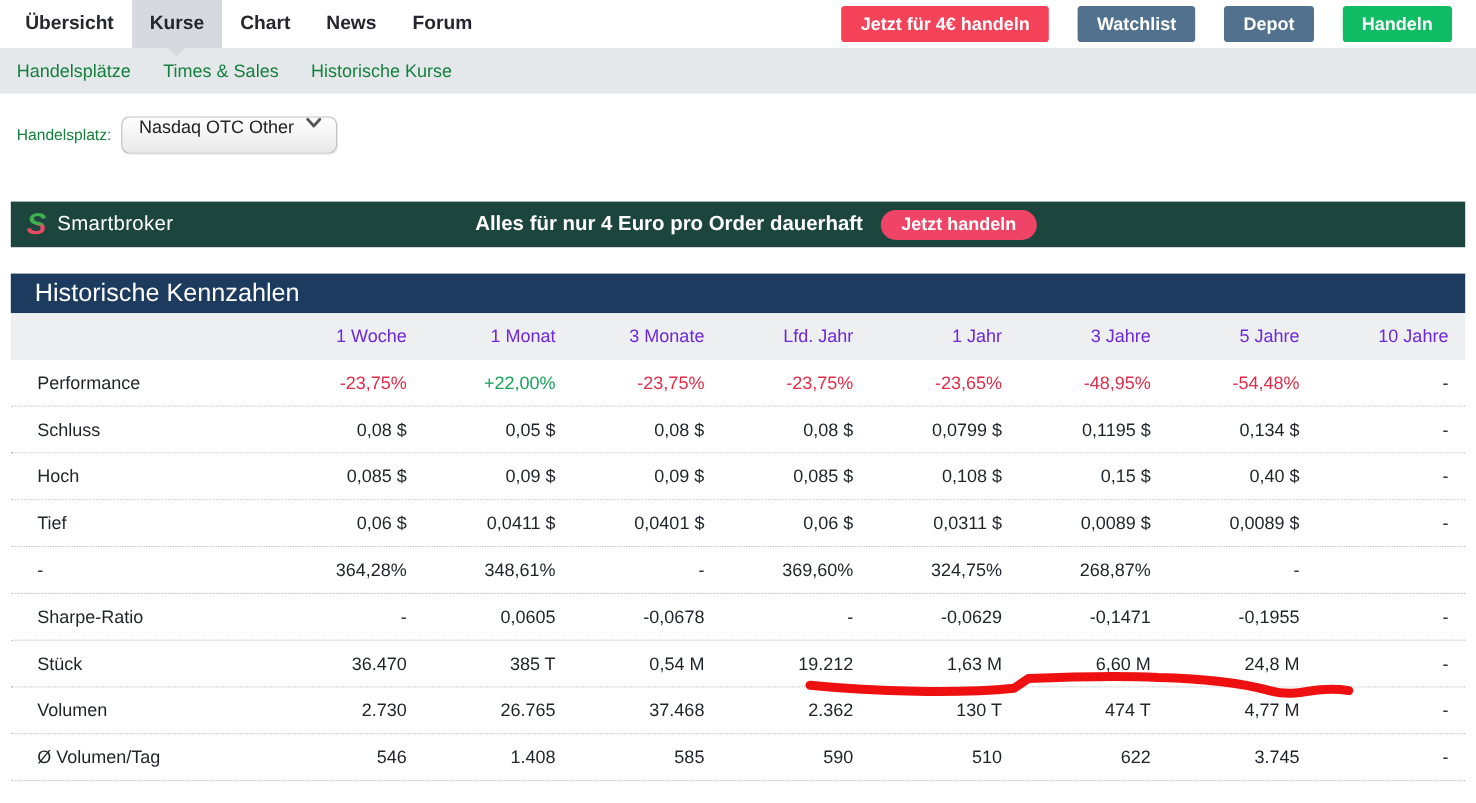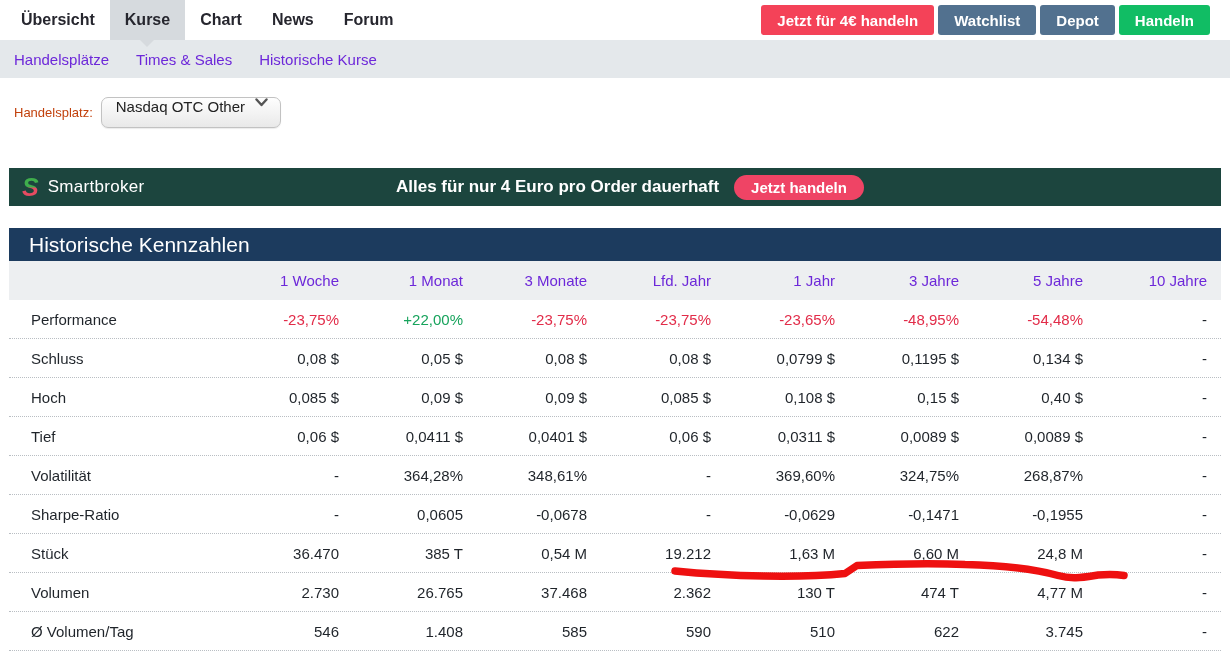--- a/index.html
+++ b/index.html
@@ -24,43 +24,43 @@
   }
   .tab.active { background: #d6dade; }
   .tab.active::after {
     content: ""; position: absolute; left: 50%; top: 100%;
     transform: translateX(-50%);
     border: 7px solid transparent; border-top-color: #d6dade;
     z-index: 3;
   }
   #navbtns {
     margin-left: auto; display: flex; align-items: center;
-    gap: 4px; padding-right: 20px;
+    gap: 24px; padding-right: 20px;
   }
   .navbtn {
     height: 30px; display: flex; align-items: center;
     padding: 0 16px; border-radius: 3px;
     color: #fff; font-size: 15px; font-weight: bold; cursor: pointer;
     white-space: nowrap;
   }
 
   
   #subnav {
     height: 38px; background: #e4e8eb;
     display: flex; align-items: center; gap: 27px;
-    padding-left: 14px; font-size: 15px; color: #6d28d9;
+    padding-left: 14px; font-size: 15px; color: #15803d;
   }
   .subnav-item { cursor: pointer; }
 
   
   #marketrow {
     margin: 17px 0 0 14px; height: 35px;
     display: flex; align-items: center;
   }
-  #marketrow label { font-size: 13px; color: #c2410c; }
+  #marketrow label { font-size: 13px; color: #15803d; }
   .select {
     margin-left: 8px; height: 31px;
     display: flex; align-items: flex-start; gap: 10px;
     padding: 0 12px 0 14px;
     border: 1px solid #c2c2c2; border-radius: 7px;
     background: linear-gradient(#fefefe, #e9e9e9);
     font-size: 15px; color: #222; cursor: pointer;
     box-shadow: 0 1px 1px rgba(0,0,0,.08);
   }
 
@@ -209,21 +209,20 @@
           <div>0,06 $</div>
           <div>0,0411 $</div>
           <div>0,0401 $</div>
           <div>0,06 $</div>
           <div>0,0311 $</div>
           <div>0,0089 $</div>
           <div>0,0089 $</div>
           <div>-</div>
         </div>
         <div class="trow datarow">
-          <div>Volatilität</div>
           <div>-</div>
           <div>364,28%</div>
           <div>348,61%</div>
           <div>-</div>
           <div>369,60%</div>
           <div>324,75%</div>
           <div>268,87%</div>
           <div>-</div>
         </div>
         <div class="trow datarow">

